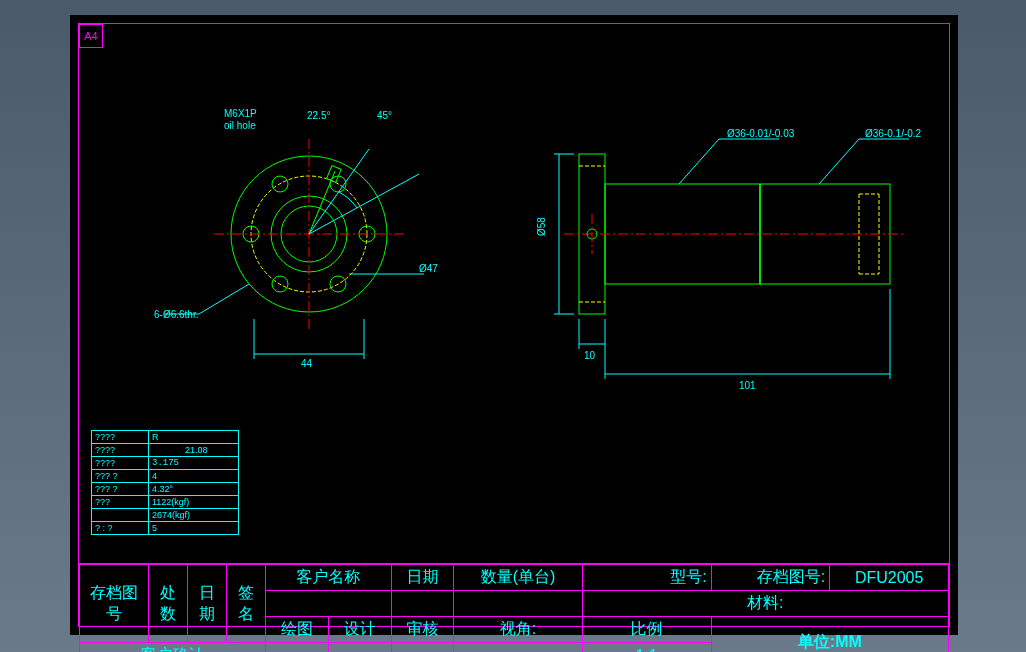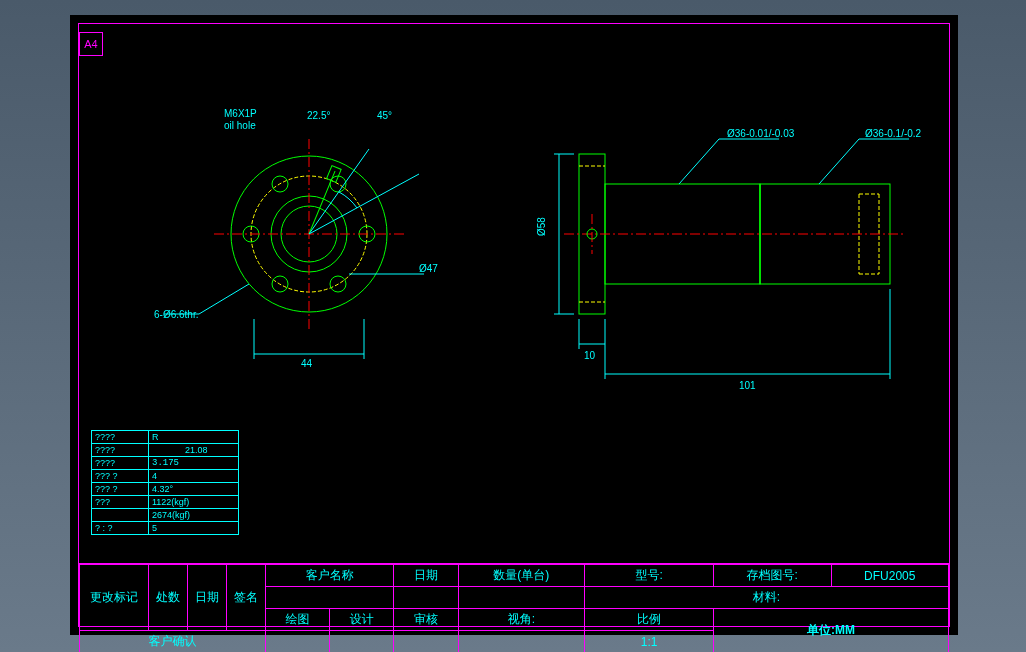--- a/index.html
+++ b/index.html
@@ -1,28 +1,28 @@
 <!DOCTYPE html>
 <html><head>
 <meta charset="utf-8">
 <style>
 body { margin:0; padding:0; background:linear-gradient(180deg,#4a5a6a,#6a7a8a); width:1026px; height:652px; font-family:Arial,sans-serif; overflow:hidden; }
 .canvas { position:absolute; left:70px; top:15px; width:888px; height:620px; background:#000; }
 .frame { position:absolute; left:8px; top:8px; right:8px; bottom:8px; border:1px solid #f0f; }
-.a4box { position:absolute; left:0; top:0; width:22px; height:22px; border:1px solid #f0f; color:#f0f; font-size:11px; text-align:center; line-height:22px;margin-top:8px; }
+.a4box { position:absolute; left:0; top:0; width:22px; height:22px; border:1px solid #f0f; color:#f0f; font-size:11px; text-align:center; line-height:22px; }
 text, .txt { fill:#0ff; font-size:10px; font-family:Arial; }
 .grn { stroke:#0f0; fill:none; stroke-width:1; }
 .cyan { stroke:#0ff; fill:none; stroke-width:1; }
 .yel { stroke:#ff0; fill:none; stroke-width:1; stroke-dasharray:4 2; }
 .dashred { stroke:#f00; stroke-dasharray:10 3 2 3; fill:none; }
 .table { position:absolute; border:1px solid #0ff; color:#0ff; font-size:9px; }
 .table td { border:1px solid #0ff; padding:1px 3px; }
 .tb { position:absolute; bottom:0; left:0; right:0; height:62px; border-top:1px solid #f0f; }
 .tb table { border-collapse:collapse; width:100%; height:100%; }
-.tb td { border:1px solid #f0f; color:#0ff; font-size:12px; padding:2px 4px; text-align:center; }
+.tb td { border:1px solid #f0f; color:#0ff; font-size:16px; padding:2px 4px; text-align:center; }
 .unit { color:#f0f; font-size:18px; font-weight:bold; }
 </style>
 </head>
 <body>
 
 <div class="canvas">
 <div class="frame">
 <div class="a4box">A4</div>
 
 <svg width="870" height="540" style="position:absolute;top:0;left:0">
@@ -150,29 +150,29 @@
             <td style="min-width: 50px;">? : ?</td>
             <td style="min-width: 50px;">5</td>
           </tr>
         </tbody>
 </table>
 
 <div class="tb">
 <table>
 <tbody>
             <tr style="height:16px">
-  <td rowspan="3" style="width:60px">更改标记</td>
+  <td rowspan="3" style="width:60px">存档图号</td>
   <td rowspan="3" style="width:30px">处数</td>
   <td rowspan="3" style="width:30px">日期</td>
   <td rowspan="3" style="width:30px">签名</td>
   <td colspan="2">客户名称</td>
   <td>日期</td>
   <td>数量(单台)</td>
-  <td style="text-align:center;width:120px">型号:</td>
-  <td style="text-align:center">存档图号:</td>
+  <td style="text-align:right;width:120px">型号:</td>
+  <td style="text-align:right">存档图号:</td>
   <td>DFU2005</td>
 </tr>
 <tr style="height:16px">
   <td colspan="2"></td>
               <td></td>
               <td></td>
   <td colspan="3" style="text-align:center">材料:</td>
 </tr>
 <tr>
   <td>绘图</td>

